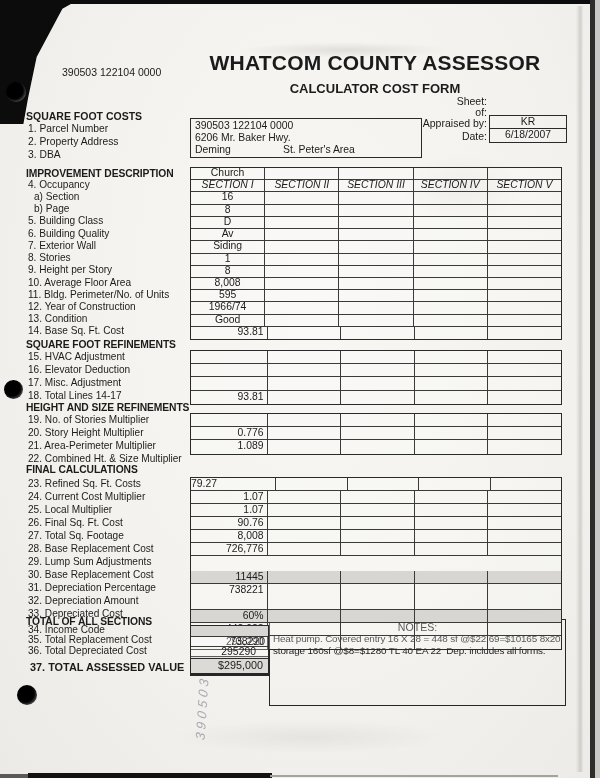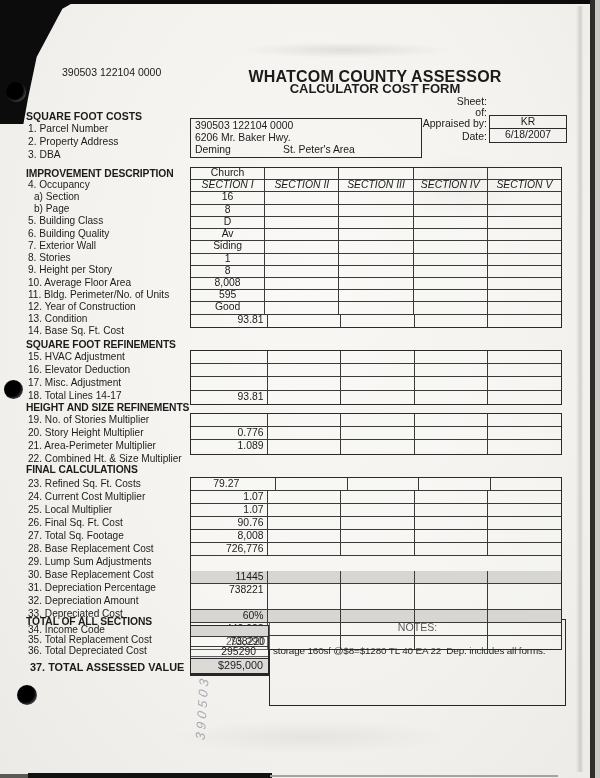--- a/index.html
+++ b/index.html
@@ -23,22 +23,22 @@
   .bottom-dark{position:absolute;left:28px;top:773px;width:244px;height:5px;background:#121211;}
   .bottom-thin{position:absolute;left:270px;top:775px;width:288px;height:2px;background:#a5a39e;}
   .sm1{position:absolute;left:240px;top:42px;width:210px;height:16px;background:radial-gradient(ellipse,rgba(140,138,130,0.20),transparent 70%);}
   .sm2{position:absolute;left:395px;top:155px;width:130px;height:65px;background:radial-gradient(ellipse,rgba(140,138,132,0.10),transparent 70%);}
   .sm3{position:absolute;left:170px;top:720px;width:280px;height:34px;background:radial-gradient(ellipse,rgba(120,118,125,0.10),transparent 70%);}
   .hand{position:absolute;left:166px;top:695px;width:74px;height:16px;
         transform:rotate(-86deg) skewX(-6deg);transform-origin:50% 50%;
         color:rgba(128,122,142,0.62);font-size:13px;letter-spacing:3.5px;font-style:italic;white-space:pre;}
   
   .corner-parcel{position:absolute;left:62px;top:66px;font-size:10.5px;white-space:nowrap;}
-  .title{position:absolute;left:180px;top:68px;width:390px;text-align:center;
-         font-size:16px;font-weight:bold;letter-spacing:0.2px;white-space:nowrap;}
+  .title{position:absolute;left:180px;top:51px;width:390px;text-align:center;
+         font-size:21px;font-weight:bold;letter-spacing:0.2px;white-space:nowrap;}
   .subtitle{position:absolute;left:180px;top:81px;width:390px;text-align:center;
             font-size:13px;font-weight:bold;white-space:nowrap;}
   .rlabel{position:absolute;left:368px;width:119px;text-align:right;font-size:10.5px;white-space:nowrap;}
   .appr-box{position:absolute;left:489px;top:115px;width:78px;height:28px;border:1.8px solid #2a2a2a;box-sizing:border-box;}
   .appr-row{height:12.2px;line-height:12.2px;text-align:center;font-size:10.4px;}
   .appr-row.first{border-bottom:1px solid #2a2a2a;}
   .prop-box{position:absolute;left:190px;top:118px;width:232px;height:40px;border:1.8px solid #2a2a2a;
             box-sizing:border-box;padding:1px 0 0 4px;}
   .prop-line{height:12.2px;line-height:12.2px;font-size:10.4px;white-space:nowrap;position:relative;}
   .prop-bldg{position:absolute;left:88px;top:0;}
@@ -110,20 +110,21 @@
       <span>Deming</span>
       <span class="prop-bldg">St. Peter's Area</span>
     </div>
   </div>
 
   <div class="gt-label">37. TOTAL ASSESSED VALUE</div>
   <div class="gt-box">$295,000</div>
 
   <div class="notes-box">
     <div class="notes-head">NOTES:</div>
+    <div class="note-line" style="top:13px">Heat pump. Covered entry 16 X 28 = 448 sf @$22.69=$10165 8x20</div>
     <div class="note-line" style="top:25px">storage 160sf @$8=$1280 TL 40 EA 22  Dep. includes all forms.</div>
   </div>
 
 <div class="heading" style="top: 168px;">IMPROVEMENT DESCRIPTION</div>
     <div class="lbl" style="left: 28px; top: 178.73px; line-height: 12.23px;">4. Occupancy</div>
     <div class="lbl" style="left: 34px; top: 190.96px; line-height: 12.23px;">a) Section</div>
     <div class="lbl" style="left: 34px; top: 203.19px; line-height: 12.23px;">b) Page</div>
     <div class="lbl" style="left: 28px; top: 215.42px; line-height: 12.23px;">5. Building Class</div>
     <div class="lbl" style="left: 28px; top: 227.65px; line-height: 12.23px;">6. Building Quality</div>
     <div class="lbl" style="left: 28px; top: 239.88px; line-height: 12.23px;">7. Exterior Wall</div>
@@ -206,20 +207,27 @@
         <div class="cell"></div>
       </div>
       <div class="row" style="height: 12.23px; line-height: 10.73px;">
         <div class="cell" style="text-align: center;">595</div>
         <div class="cell"></div>
         <div class="cell"></div>
         <div class="cell"></div>
         <div class="cell"></div>
       </div>
       <div class="row" style="height: 12.23px; line-height: 10.73px;">
+        <div class="cell" style="text-align: center;">1966/74</div>
+        <div class="cell"></div>
+        <div class="cell"></div>
+        <div class="cell"></div>
+        <div class="cell"></div>
+      </div>
+      <div class="row" style="height: 12.23px; line-height: 10.73px;">
         <div class="cell" style="text-align: center;">Good</div>
         <div class="cell"></div>
         <div class="cell"></div>
         <div class="cell"></div>
         <div class="cell"></div>
       </div>
       <div class="row" style="height: 12.23px; line-height: 10.73px;">
         <div class="cell" style="text-align: right; padding-right: 3px;">93.81</div>
         <div class="cell"></div>
         <div class="cell"></div>
@@ -297,21 +305,21 @@
     <div class="lbl" style="left: 28px; top: 515.5px; line-height: 13px;">26. Final Sq. Ft. Cost</div>
     <div class="lbl" style="left: 28px; top: 528.5px; line-height: 13px;">27. Total Sq. Footage</div>
     <div class="lbl" style="left: 28px; top: 541.5px; line-height: 13px;">28. Base Replacement Cost</div>
     <div class="lbl" style="left: 28px; top: 554.5px; line-height: 13px;">29. Lump Sum Adjustments</div>
     <div class="lbl" style="left: 28px; top: 567.5px; line-height: 13px;">30. Base Replacement Cost</div>
     <div class="lbl" style="left: 28px; top: 580.5px; line-height: 13px;">31. Depreciation Percentage</div>
     <div class="lbl" style="left: 28px; top: 593.5px; line-height: 13px;">32. Depreciation Amount</div>
     <div class="lbl" style="left: 28px; top: 606.5px; line-height: 13px;">33. Depreciated Cost</div>
     <div class="blk" style="top: 477px;">
       <div class="row" style="height: 13px; line-height: 11.5px;">
-        <div class="cell" style="text-align: center; padding-right: 14px;">79.27</div>
+        <div class="cell" style="text-align: left; padding-right: 14px;">79.27</div>
         <div class="cell"></div>
         <div class="cell"></div>
         <div class="cell"></div>
         <div class="cell"></div>
       </div>
       <div class="row" style="height: 13px; line-height: 11.5px;">
         <div class="cell" style="text-align: right; padding-right: 3px;">1.07</div>
         <div class="cell"></div>
         <div class="cell"></div>
         <div class="cell"></div>

